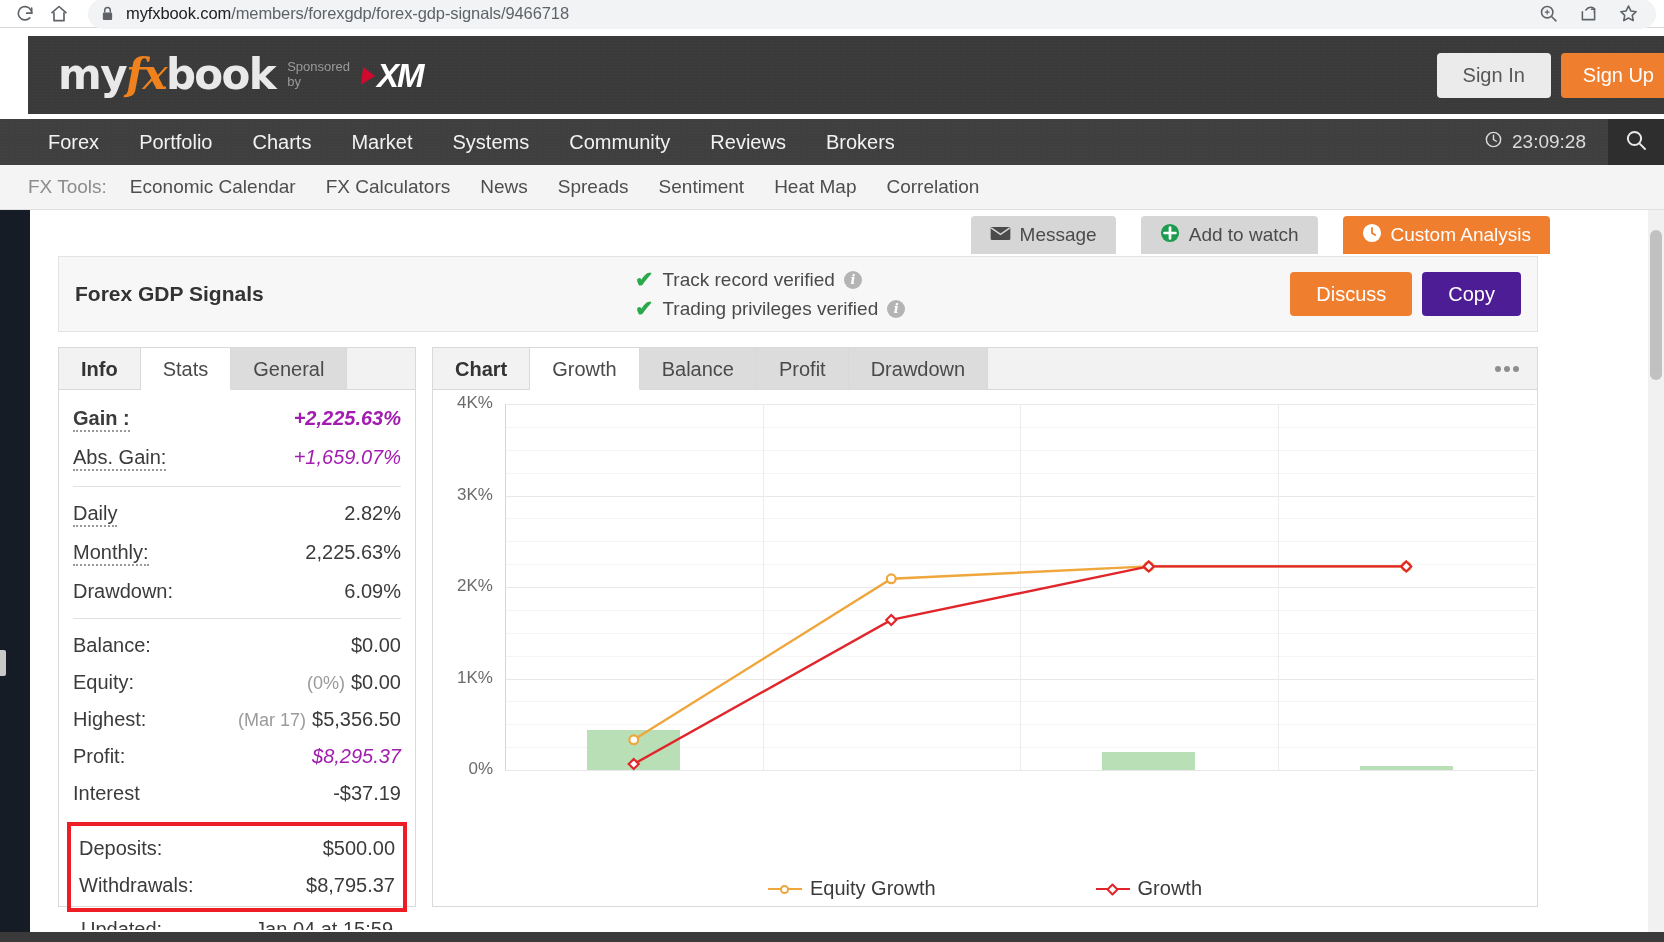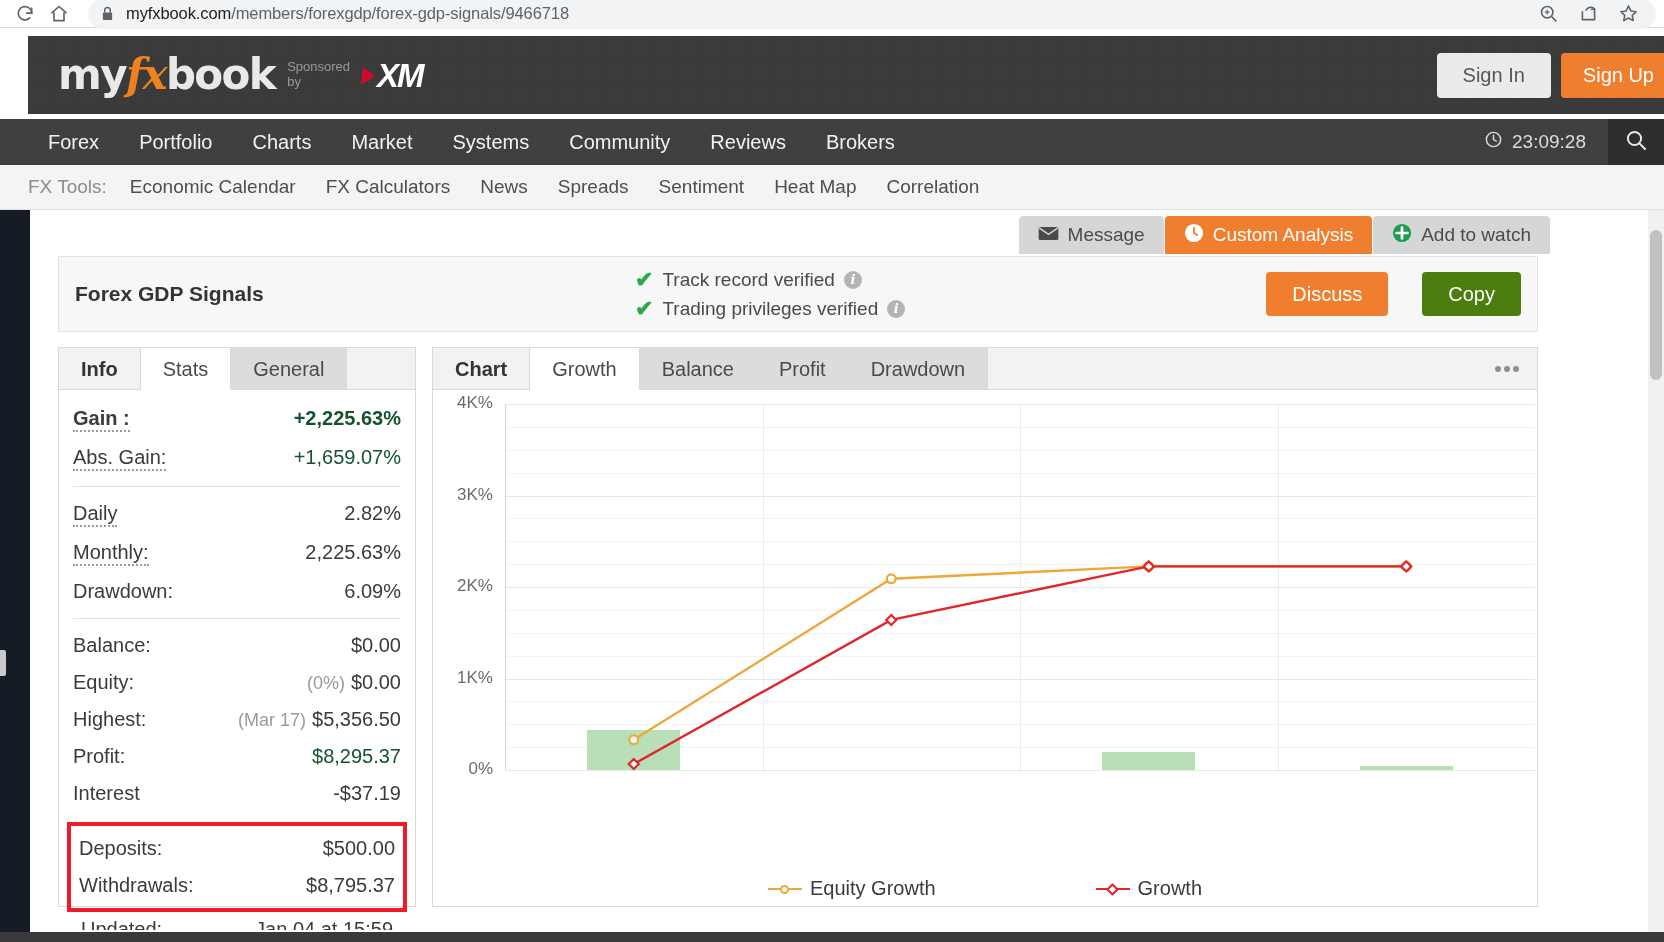--- a/index.html
+++ b/index.html
@@ -128,21 +128,21 @@
     background: #f1f1f1;
   }
   .scrollbar-thumb {
     position: absolute; right: 2px; top: 230px; width: 12px; height: 150px;
     background: #c1c1c1; border-radius: 6px;
   }
 
   
   .action-row {
     position: absolute; top: 0px; left: 0; width: 1534px; height: 44px;
-    display: flex; justify-content: flex-end; align-items: flex-end; gap: 1px;
+    display: flex; justify-content: flex-end; align-items: flex-end; gap: 25px;
     padding-right: 14px;
   }
   .abtn {
     height: 38px; display: flex; align-items: center; gap: 9px;
     padding: 0 19px; font-size: 19px; border-radius: 4px 4px 0 0;
     cursor: pointer; border: none;
     font-family: "Liberation Sans", sans-serif;
   }
   .abtn.grey { background: #d6d6d6; color: #4b4b4b; }
   .abtn.orange { background: #ef7f2f; color: #ffffff; }
@@ -165,21 +165,21 @@
   .info-i {
     width: 18px; height: 18px; border-radius: 50%; background: #b4b4b4; color: #fff;
     font-size: 13px; font-weight: 700; display: flex; align-items: center;
     justify-content: center; font-style: italic; font-family: "DejaVu Serif", serif;
   }
   .card-btns { margin-left: auto; display: flex; gap: 10px; padding-right: 16px; }
   .cbtn { height: 44px; padding: 0 26px; font-size: 20px; color: #fff;
           border: none; border-radius: 4px; cursor: pointer;
           font-family: "Liberation Sans", sans-serif; }
   .cbtn.discuss { background: #ef7f2f; }
-  .cbtn.copy { background: #4d7c0f; margin-left: 24px; }
+  .cbtn.copy { background: #4c1d95; }
 
   
   .stats-panel {
     position: absolute; top: 137px; left: 28px; width: 358px; height: 560px;
     background: #ffffff; border: 1px solid #d9d9d9;
   }
   .tabs { display: flex; height: 42px; background: #eeeeee; border-bottom: 1px solid #d9d9d9; }
   .tab {
     padding: 0 22px; line-height: 42px; font-size: 20px; color: #4a4a4a;
     cursor: pointer; border-right: 1px solid #d9d9d9;
@@ -191,21 +191,21 @@
 
   .stat-list { padding: 10px 14px 0 14px; }
   .srow {
     display: flex; justify-content: space-between; align-items: baseline;
     font-size: 20px; color: #3b3b3b; padding: 7px 0;
   }
   .srow .k { color: #3b3b3b; }
   .srow .k.dotted { border-bottom: 2px dotted #9a9a9a; }
   .srow .k.bold { font-weight: 700; }
   .srow .v { font-weight: 400; color: #3b3b3b; }
-  .srow .v.green { color: #14532d; }
+  .srow .v.green { color: #a21caf; font-style: italic; }
   .srow .v.green.bold { font-weight: 700; }
   .srow .note { color: #9a9a9a; font-size: 18px; margin-right: 6px; }
   .sdivider { height: 1px; background: #e2e2e2; margin: 8px 0; }
   .highlight-box {
     border: 4px solid #ee1c24; margin: 10px -6px 0 -6px; padding: 4px 8px;
   }
   .updated-row { padding: 6px 8px 0 8px; overflow: hidden; height: 18px; }
 
   
   .chart-panel {
@@ -347,37 +347,37 @@
   <div class="action-row">
     <button class="abtn grey">
       <span>
         <svg width="21" height="15" viewBox="0 0 22 16" fill="#4b4b4b">
           <rect x="0.5" y="1" width="21" height="14" rx="1.4"></rect>
           <path d="M1 2l10 7 10-7" fill="none" stroke="#d6d6d6" stroke-width="1.6"></path>
         </svg>
       </span>
       <span>Message</span>
     </button>
+    <button class="abtn grey">
+      <span>
+        <svg width="20" height="20" viewBox="0 0 22 22">
+          <circle cx="11" cy="11" r="10" fill="#1d9b4e"></circle>
+          <path d="M11 5v12M5 11h12" stroke="#fff" stroke-width="3" stroke-linecap="round"></path>
+        </svg>
+      </span>
+      <span>Add to watch</span>
+    </button>
     <button class="abtn orange">
       <span>
         <svg width="20" height="20" viewBox="0 0 22 22">
           <circle cx="11" cy="11" r="10" fill="#ffffff"></circle>
           <path d="M11 5.5V11l3.5 2.3" fill="none" stroke="#ef7f2f" stroke-width="2" stroke-linecap="round"></path>
         </svg>
       </span>
       <span>Custom Analysis</span>
-    </button>
-    <button class="abtn grey">
-      <span>
-        <svg width="20" height="20" viewBox="0 0 22 22">
-          <circle cx="11" cy="11" r="10" fill="#1d9b4e"></circle>
-          <path d="M11 5v12M5 11h12" stroke="#fff" stroke-width="3" stroke-linecap="round"></path>
-        </svg>
-      </span>
-      <span>Add to watch</span>
     </button>
   </div>
 
   <div class="info-card">
     <div class="acct-block">
       <div class="acct-title">Forex GDP Signals</div>
     </div>
     <div class="verif-block">
       <div class="verif-row">
         <span class="tick">✔</span>

